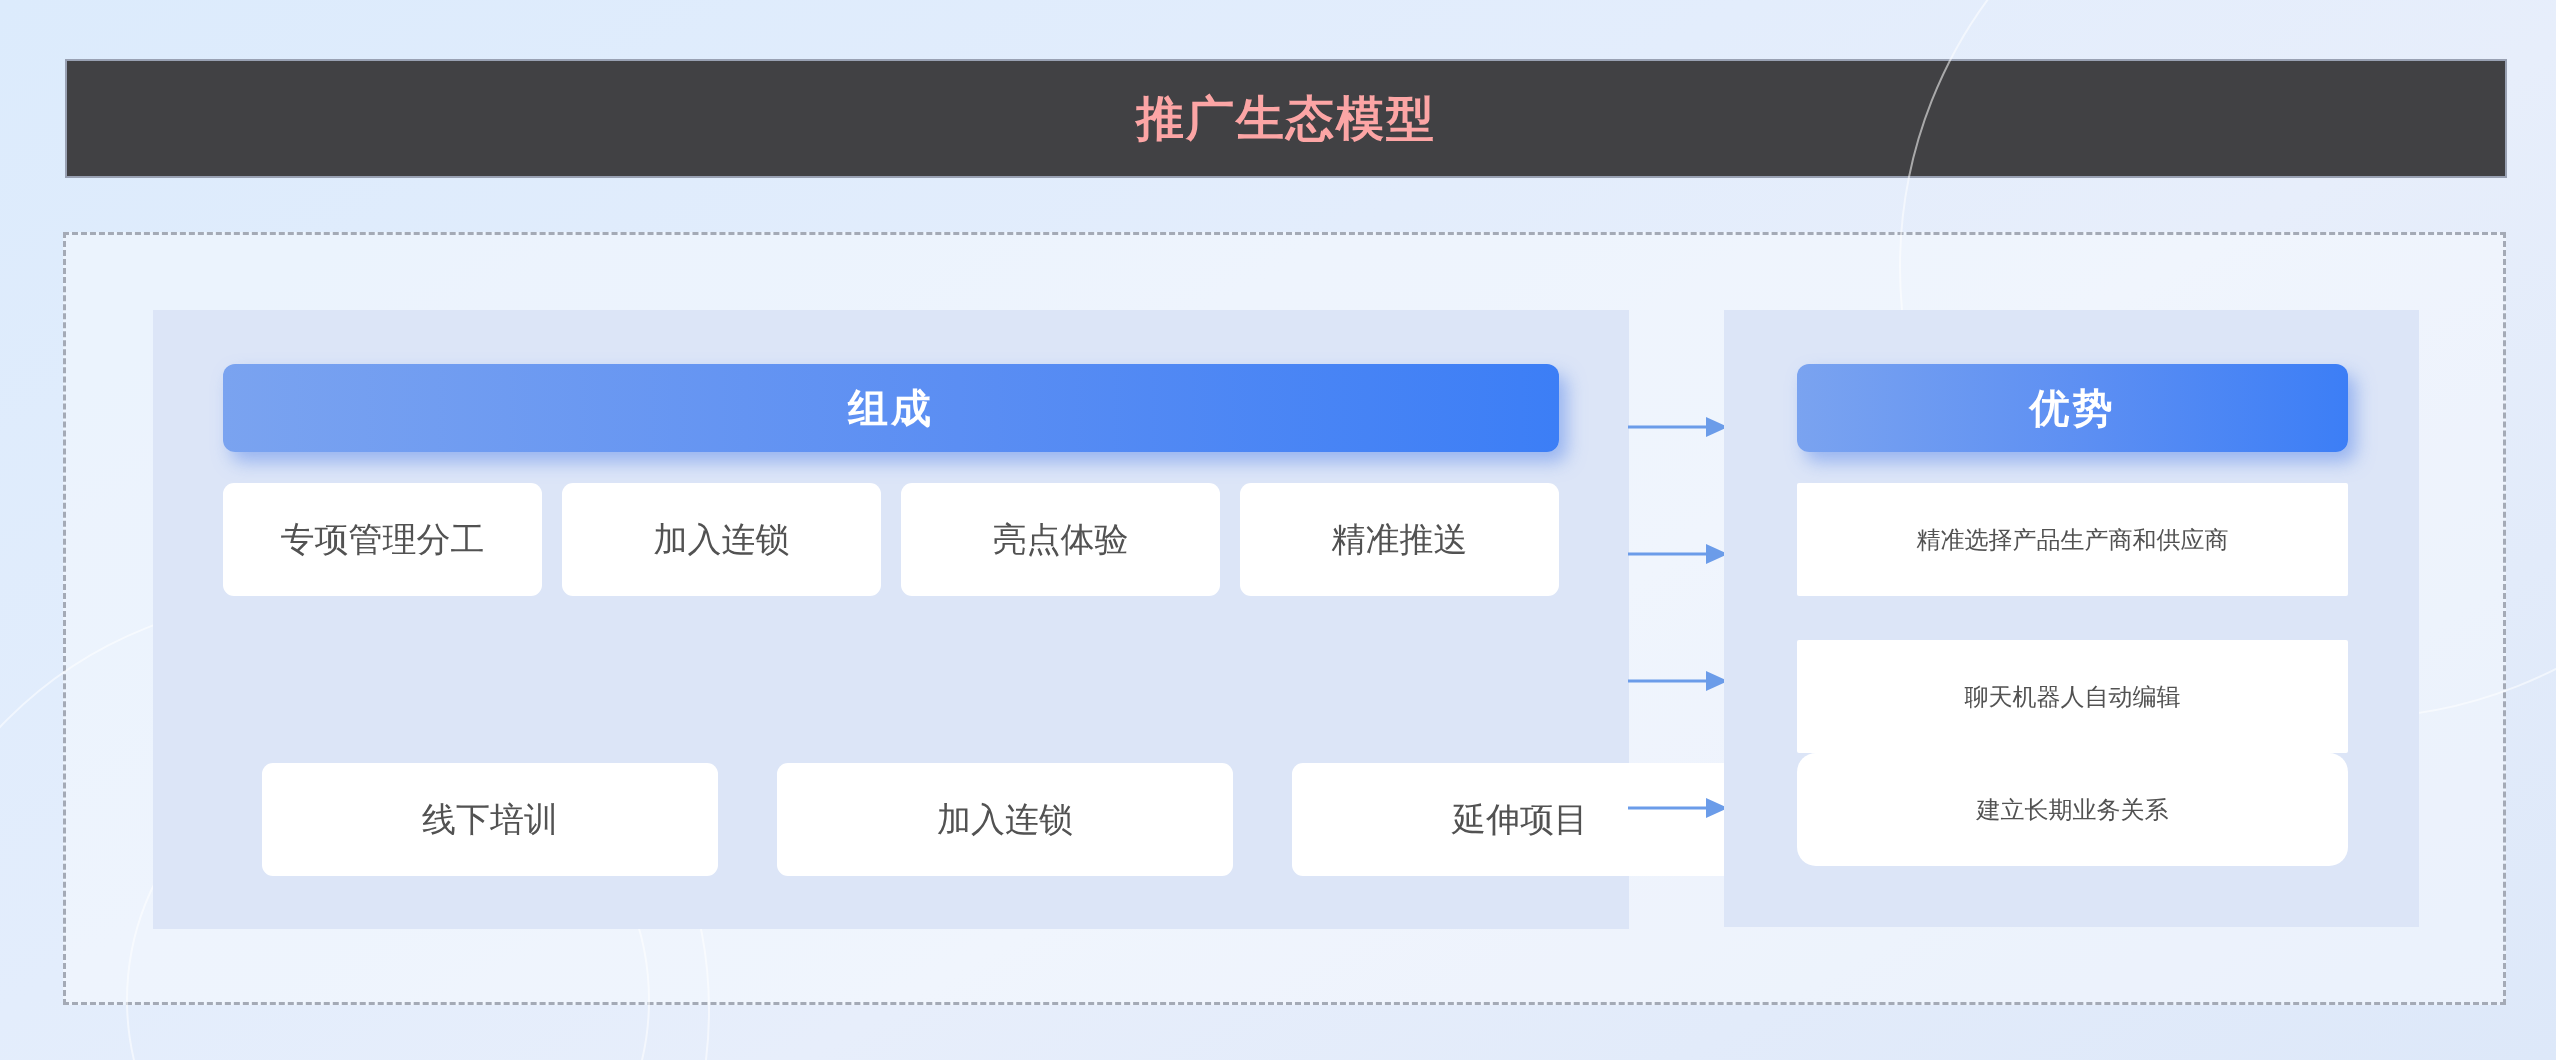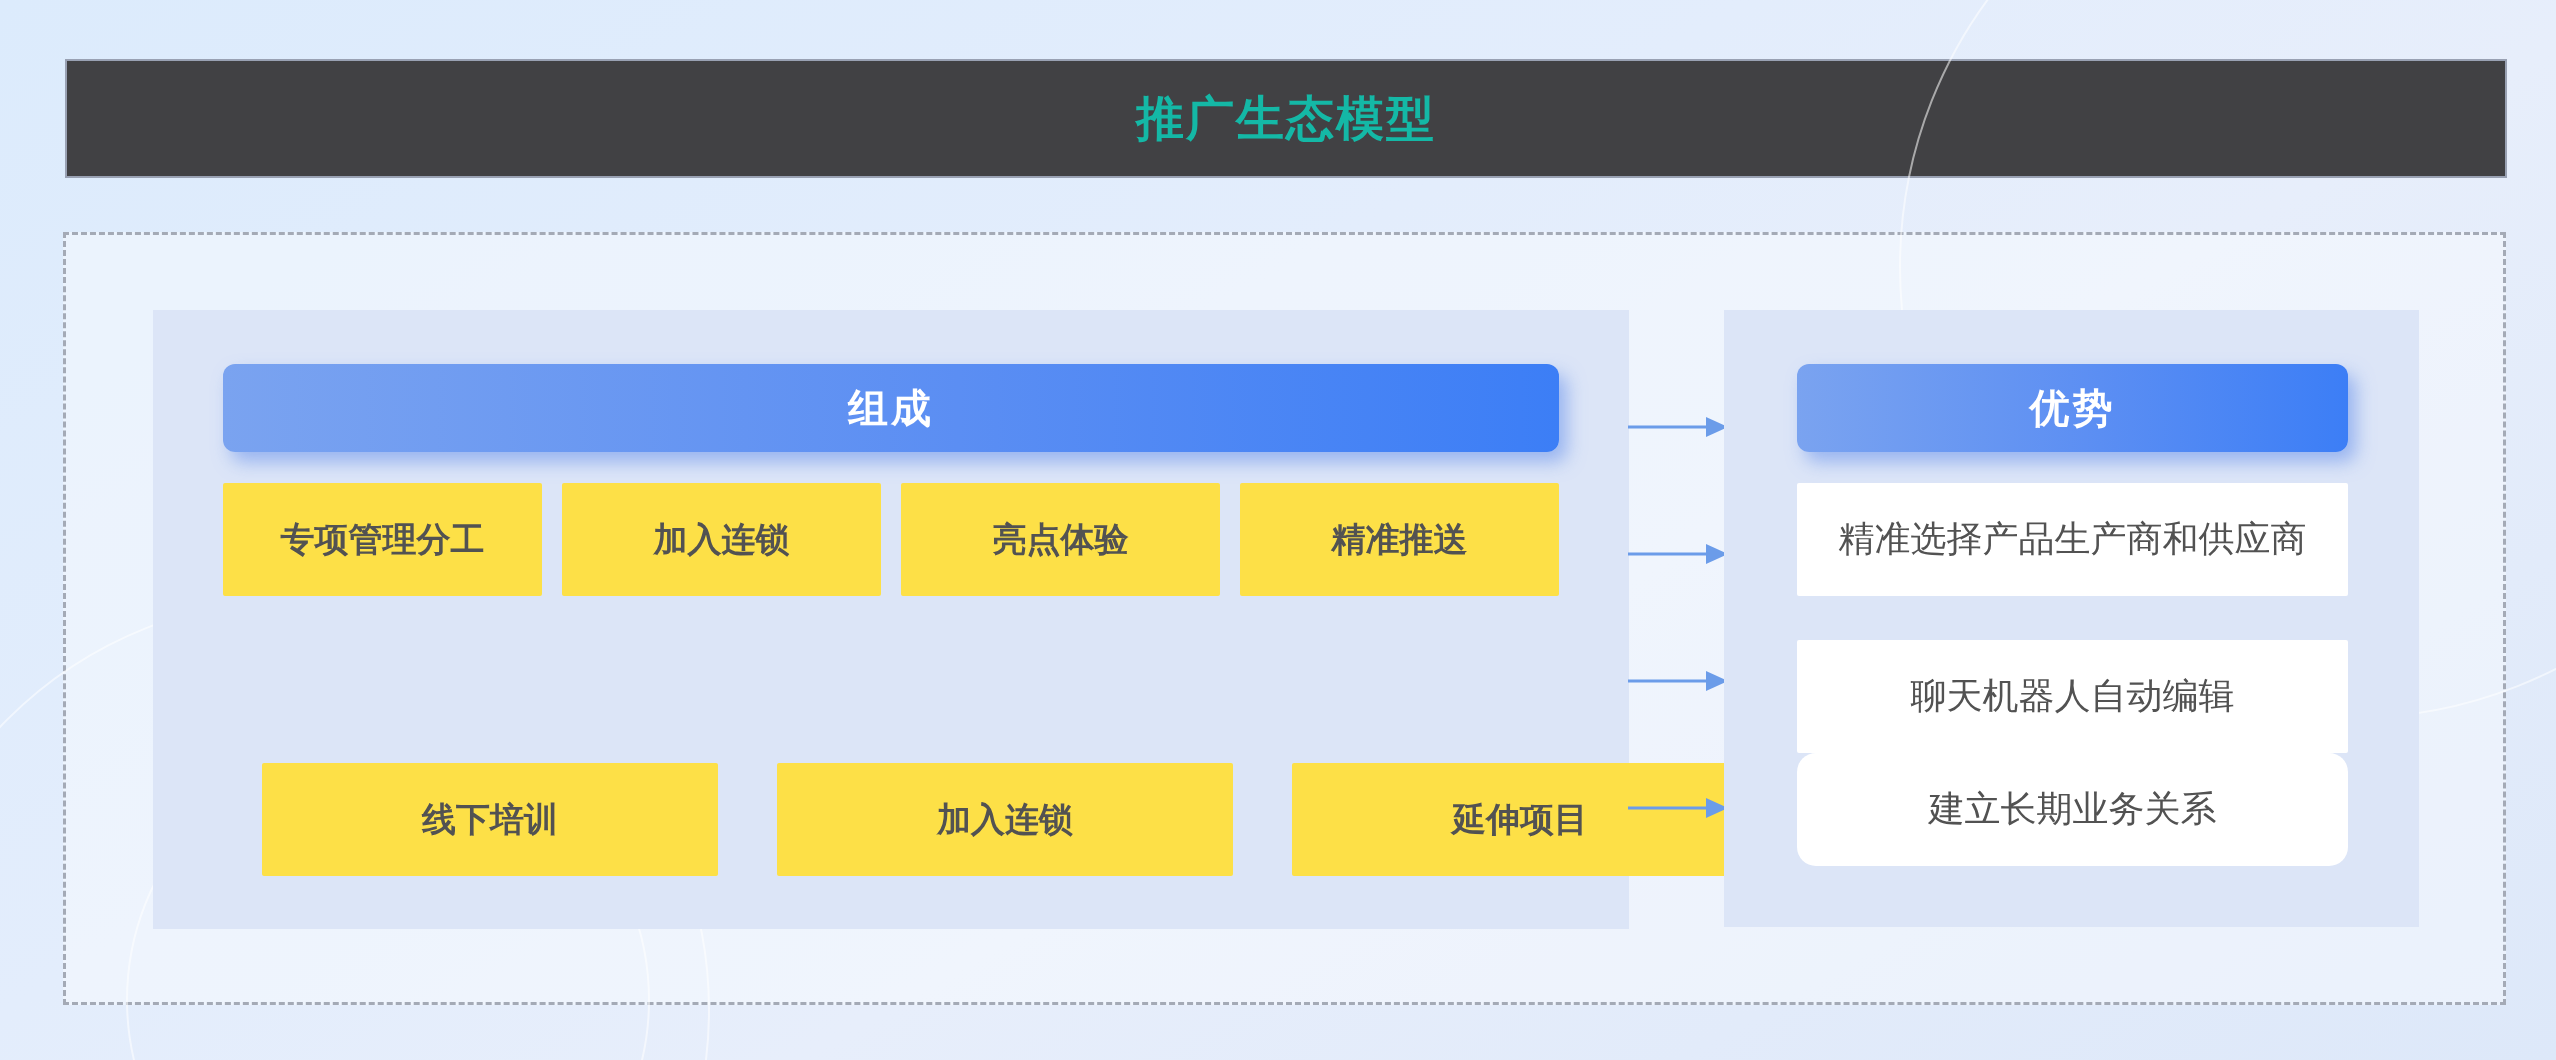--- a/index.html
+++ b/index.html
@@ -15,21 +15,21 @@
   }
   
   .title-bar{
     position:absolute;left:65px;top:59px;width:2442px;height:119px;
     background:#414144;
     border:2px solid #99a1b3;
     box-sizing:border-box;
     display:flex;align-items:center;justify-content:center;
   }
   .title-bar span{
-    color:#14b8a6;font-size:48px;font-weight:bold;letter-spacing:2px;
+    color:#fca5a5;font-size:48px;font-weight:bold;letter-spacing:2px;
   }
   
   .frame{
     position:absolute;left:63px;top:232px;width:2443px;height:773px;
     box-sizing:border-box;
     border:3px dashed #a4aab6;
     background:rgba(250,252,255,0.45);
   }
   .deco-circle{
     position:absolute;border:2px solid rgba(255,255,255,0.55);
@@ -55,31 +55,31 @@
   .hdr-left{left:70px;top:54px;width:1336px;}
   .hdr-right{left:73px;top:54px;width:551px;}
   
   .row{
     position:absolute;left:70px;display:flex;gap:20px;
   }
   .row-1{top:173px;}
   .row-2{top:313px;}
   .row-3{top:453px;}
   .cell{
-    height:113px;background:#fde047;border-radius:2px;
+    height:113px;background:#ffffff;border-radius:11px;
     display:flex;align-items:center;justify-content:center;
-    color:#525252;font-size:34px;font-weight:bold;
+    color:#525252;font-size:34px;
   }
   .cell-sm{width:319px;}
   .cell-lg{width:456px;margin-left:39px;}
   .r-item{
     position:absolute;left:73px;width:551px;height:113px;
     background:#ffffff;border-radius:2px;
     display:flex;align-items:center;justify-content:center;
-    color:#525252;font-size:36px;
+    color:#525252;font-size:24px;
   }
   .r-item-1{top:173px;}
   .r-item-2{top:330px;}
   .r-item-3{top:443px;border-radius:19px;}
   
   .arrow{
     position:absolute;left:1628px;width:100px;height:24px;
   }
   .a1{top:415px;} .a2{top:542px;} .a3{top:669px;} .a4{top:796px;}
 </style>

